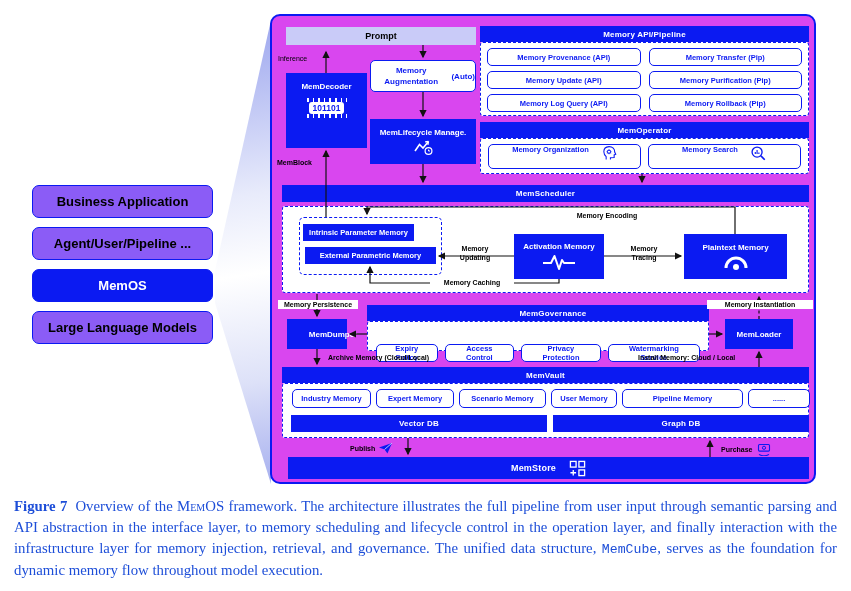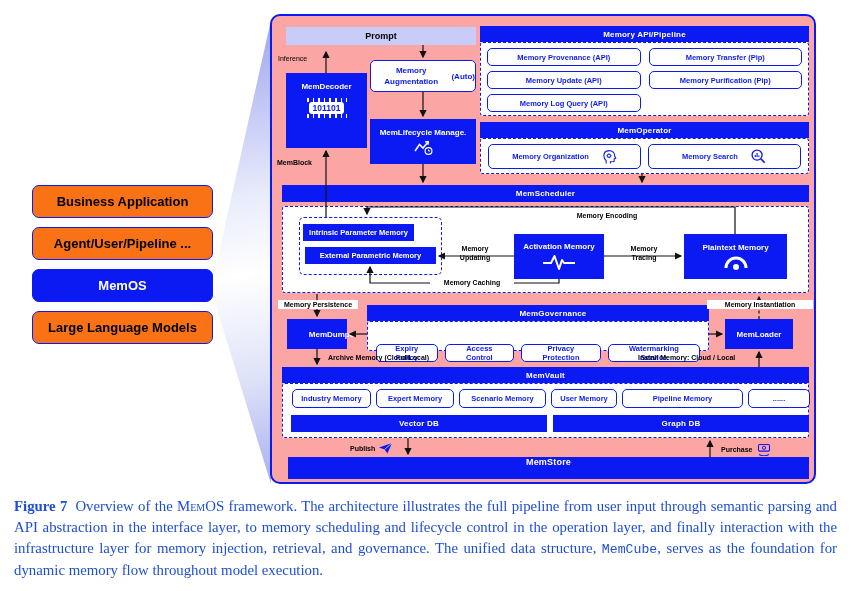--- a/index.html
+++ b/index.html
@@ -3,32 +3,32 @@
 <meta charset="utf-8">
 <style>
   :root{ --blue:#0b1af2; --prompt_bg:#c9cbf8; }
   *{margin:0;padding:0;box-sizing:border-box;}
   html,body{width:851px;height:591px;background:#fff;overflow:hidden;
     font-family:"Liberation Sans",sans-serif;}
   .fig{position:absolute;left:0;top:0;width:851px;height:591px;}
 
   
   .stack-box{position:absolute;left:32px;width:181px;height:33px;border:1.6px solid var(--blue);
-    border-radius:7px;background:#f97316;display:flex;align-items:center;justify-content:center;
+    border-radius:7px;background:#8b5cf6;display:flex;align-items:center;justify-content:center;
     font-size:13px;font-weight:bold;color:#000;}
   .stack-box.hl{background:var(--blue);color:#fff;}
 
   
   .beam{position:absolute;left:215px;top:20px;width:56px;height:464px;
     background:linear-gradient(172deg,#9aa4ee 0%,#e8ebfb 38%,#ffffff 55%,#dde1f8 78%,#a7b0ef 100%);
     clip-path:polygon(100% 0%,0% 54%,0% 61%,100% 100%);}
 
   
   .panel{position:absolute;left:270px;top:14px;width:546px;height:470px;
-    border:2px solid var(--blue);border-radius:10px;background:#fca5a5;}
+    border:2px solid var(--blue);border-radius:10px;background:#d946ef;}
   .panel .abs{position:absolute;}
 
   .hdr{background:var(--blue);color:#fff;font-weight:bold;font-size:8px;
     display:flex;align-items:center;justify-content:center;letter-spacing:.2px;}
   .bluebox{background:var(--blue);color:#fff;font-weight:bold;font-size:8px;
     display:flex;flex-direction:column;align-items:center;justify-content:center;text-align:center;}
   .whitebox{background:#fff;border:1.4px solid var(--blue);border-radius:5px;color:var(--blue);
     font-weight:bold;font-size:7.5px;display:flex;align-items:center;justify-content:center;text-align:center;}
   .dash{border:1.4px dashed var(--blue);border-radius:3px;background:#fff;}
 
@@ -42,21 +42,21 @@
   .chip-wrap{display:flex;flex-direction:column;align-items:center;margin-top:7px;}
   .pins{width:40px;height:4px;background:repeating-linear-gradient(90deg,#fff 0 1.6px,transparent 1.6px 5.6px);}
   .chip{background:#fff;border-radius:3px;color:var(--blue);font-weight:bold;font-size:8.5px;
     padding:1px 4px;line-height:10px;}
 
   .api-grid{display:flex;gap:8px;padding:5px 6px;}
   .api-col{display:flex;flex-direction:column;gap:5px;flex:1;}
   .api-col .whitebox{height:18px;}
 
   .op-row{display:flex;gap:7px;padding:5px 7px;}
-  .op-box{flex:1;height:25px;display:flex;align-items:center;justify-content:center;gap:12px;}
+  .op-box{flex:1;height:25px;display:flex;align-items:flex-start;justify-content:center;gap:12px;}
 
   .gov-row{display:flex;align-items:center;justify-content:center;gap:7px;height:100%;padding:0 8px;}
   .gov-row .whitebox{height:18px;padding:0 7px;margin-top:33px;}
 
   .vault-row{display:flex;gap:5px;position:absolute;left:9px;top:5px;}
   .vault-row .whitebox{height:19px;}
   .vault-row .whitebox:nth-child(1){flex:0 0 79px;}
   .vault-row .whitebox:nth-child(2){flex:0 0 78px;}
   .vault-row .whitebox:nth-child(3){flex:0 0 87px;}
   .vault-row .whitebox:nth-child(4){flex:0 0 66px;}
@@ -118,20 +118,21 @@
     <div class="abs dash" style="left:208px;top:26px;width:329px;height:74px;">
       <div class="api-grid">
         <div class="api-col">
           <div class="whitebox">Memory Provenance (API)</div>
           <div class="whitebox">Memory Update (API)</div>
           <div class="whitebox">Memory Log Query (API)</div>
         </div>
         <div class="api-col">
           <div class="whitebox">Memory Transfer (Pip)</div>
           <div class="whitebox">Memory Purification (Pip)</div>
+          <div class="whitebox">Memory Rollback (Pip)</div>
         </div>
       </div>
     </div>
 
     <div class="abs hdr" style="left:208px;top:106px;width:329px;height:16px;">MemOperator</div>
     <div class="abs dash" style="left:208px;top:122px;width:329px;height:36px;">
       <div class="op-row">
         <div class="whitebox op-box">
           <span>Memory Organization</span>
           <svg width="16" height="16" viewBox="0 0 18 18">
@@ -225,21 +226,21 @@
     </div>
     <div class="abs tinylabel" style="left:449px;top:427px;display:flex;align-items:center;gap:4px;">
       <span>Purchase</span>
       <svg width="14" height="13" viewBox="0 0 14 13">
         <rect x="1.5" y="1.5" width="11" height="6.6" rx="1" stroke="#0b1af2" stroke-width="1.1" fill="none"></rect>
         <circle cx="7" cy="4.8" r="1.6" stroke="#0b1af2" stroke-width="1" fill="none"></circle>
         <path d="M2 11.4 C5 13.2 9 13.2 12 11.4" stroke="#0b1af2" stroke-width="1.1" fill="none"></path>
       </svg>
     </div>
 
-    <div class="abs hdr" style="left:16px;top:441px;width:521px;height:22px;font-size:9px;gap:13px;flex-direction:column;">
+    <div class="abs hdr" style="left:16px;top:441px;width:521px;height:22px;font-size:9px;gap:13px;">
       <span>MemStore</span>
       <svg width="17" height="17" viewBox="0 0 18 18">
         <rect x="1.5" y="1.5" width="6" height="6" stroke="#fff" stroke-width="1.4" fill="none"></rect>
         <rect x="10.5" y="1.5" width="6" height="6" stroke="#fff" stroke-width="1.4" fill="none"></rect>
         <rect x="10.5" y="10.5" width="6" height="6" stroke="#fff" stroke-width="1.4" fill="none"></rect>
         <path d="M4.5 10.5 V16.5 M1.5 13.5 H7.5" stroke="#fff" stroke-width="1.4"></path>
       </svg>
     </div>
 
     <svg class="overlay" width="546" height="470" viewBox="0 0 546 470">

